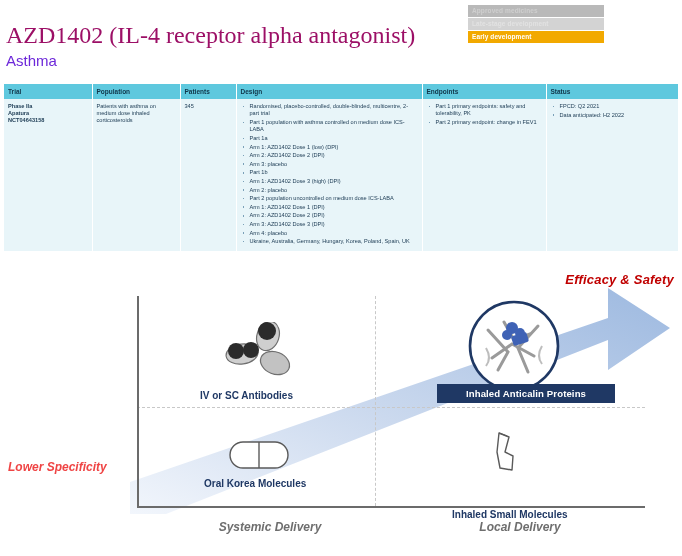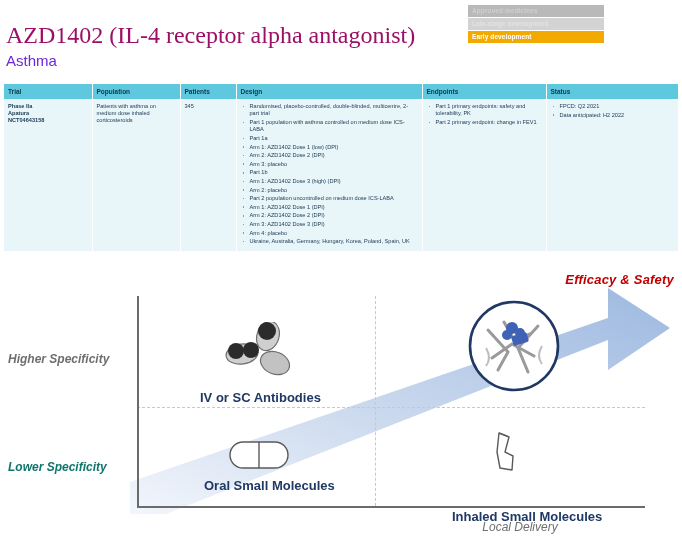--- a/index.html
+++ b/index.html
@@ -79,35 +79,35 @@
   .axis-h{position:absolute;left:137px;top:244px;width:508px;height:1.6px;background:#6b6b6b;}
   .grid-h{position:absolute;left:137px;top:145px;width:508px;height:0;border-top:1px dashed #c8c8c8;}
   .grid-v{position:absolute;left:375px;top:34px;width:0;height:210px;border-left:1px dashed #c8c8c8;}
 
   .lbl-high{
     position:absolute;left:8px;top:90px;width:126px;text-align:left;
     font-size:12px;font-weight:bold;font-style:italic;color:#6e6e6e;
   }
   .lbl-low{
     position:absolute;left:8px;top:198px;width:126px;text-align:left;
-    font-size:12px;font-weight:bold;font-style:italic;color:#0f766e;
+    font-size:12px;font-weight:bold;font-style:italic;color:#ef4444;
   }
   .lbl-systemic{
     position:absolute;left:160px;top:258px;width:220px;text-align:center;
     font-size:12px;font-weight:bold;font-style:italic;color:#6e6e6e;
   }
   .lbl-local{
     position:absolute;left:410px;top:258px;width:220px;text-align:center;
-    font-size:12px;font-weight:normal;font-style:italic;color:#6e6e6e;
+    font-size:12px;font-weight:bold;font-style:italic;color:#6e6e6e;
   }
 
   .arrow-svg{position:absolute;left:130px;top:20px;width:552px;height:232px;}
 
   .q-label{
-    position:absolute;font-size:13px;font-weight:bold;color:#1f3864;
+    position:absolute;font-size:10px;font-weight:bold;color:#1f3864;
     white-space:nowrap;
   }
   .q-ab{left:200px;top:128px;}
   .q-oral{left:204px;top:216px;}
   .q-ism{left:452px;top:215px;margin-top:32px;}
 
   .banner{
     position:absolute;left:437px;top:122px;width:178px;height:19px;
     background:#1f3864;color:#ffffff;font-size:9.6px;font-weight:bold;
     display:flex;align-items:center;justify-content:center;letter-spacing:.1px;
@@ -207,22 +207,22 @@
         </linearGradient>
       </defs>
       <path d="M0 232 L0 200 L478 36 L478 6 L540 46 L478 88 L478 58 L36 232 Z" fill="url(#arrGrad)"></path>
     </svg>
 
     <div class="grid-h"></div>
     <div class="grid-v"></div>
     <div class="axis-v"></div>
     <div class="axis-h"></div>
 
-    <div class="lbl-high">Higher Specificity</div>
     <div class="lbl-low">Lower Specificity</div>
+    <div class="lbl-systemic">Systemic Delivery</div>
     <div class="lbl-local">Local Delivery</div>
 
     <svg class="icon-antibody" viewBox="0 0 76 62">
       <g stroke="#6f6f6f" stroke-width="1.2">
         <ellipse cx="46" cy="14" rx="11" ry="15" transform="rotate(18 46 14)" fill="#cfcfcf"></ellipse>
         <ellipse cx="45" cy="9" rx="9" ry="9" fill="#2b2b2b" stroke="none"></ellipse>
         <ellipse cx="20" cy="32" rx="16" ry="10" transform="rotate(-8 20 32)" fill="#cfcfcf"></ellipse>
         <ellipse cx="14" cy="29" rx="8" ry="8" fill="#2b2b2b" stroke="none"></ellipse>
         <ellipse cx="29" cy="28" rx="8" ry="8" fill="#2b2b2b" stroke="none"></ellipse>
         <ellipse cx="53" cy="41" rx="15" ry="11" transform="rotate(22 53 41)" fill="#c2c2c2"></ellipse>
@@ -242,26 +242,27 @@
         <circle cx="44" cy="28" r="6"></circle>
         <circle cx="52" cy="33" r="5"></circle>
         <circle cx="39" cy="35" r="5"></circle>
         <rect x="44" y="34" width="16" height="10" rx="2" transform="rotate(-18 52 39)"></rect>
       </g>
       <g stroke="#bdbdbd" stroke-width="2" fill="none">
         <path d="M18 48 q6 10 0 18"></path>
         <path d="M74 46 q-6 10 0 18"></path>
       </g>
     </svg>
+    <div class="banner">Inhaled Anticalin Proteins</div>
 
     <svg class="icon-capsule" viewBox="0 0 62 34">
       <rect x="2" y="4" width="58" height="26" rx="13" fill="#ffffff" stroke="#5a5a5a" stroke-width="1.4"></rect>
       <line x1="31" y1="4" x2="31" y2="30" stroke="#5a5a5a" stroke-width="1.4"></line>
     </svg>
-    <div class="q-label q-oral">Oral Small Molecules</div>
+    <div class="q-label q-oral">Oral Korea Molecules</div>
 
     <svg class="icon-inhaler" viewBox="0 0 46 46">
       <path d="M14 3 L24 7 L20 22 L28 26 L27 40 L15 38 L12 22 Z" fill="#ffffff" stroke="#5a5a5a" stroke-width="1.4" stroke-linejoin="round"></path>
       <path d="M14 3 L22 6" stroke="#5a5a5a" stroke-width="1.2"></path>
     </svg>
     <div class="q-label q-ism">Inhaled Small Molecules</div>
 
   </div>
 </div>
 

